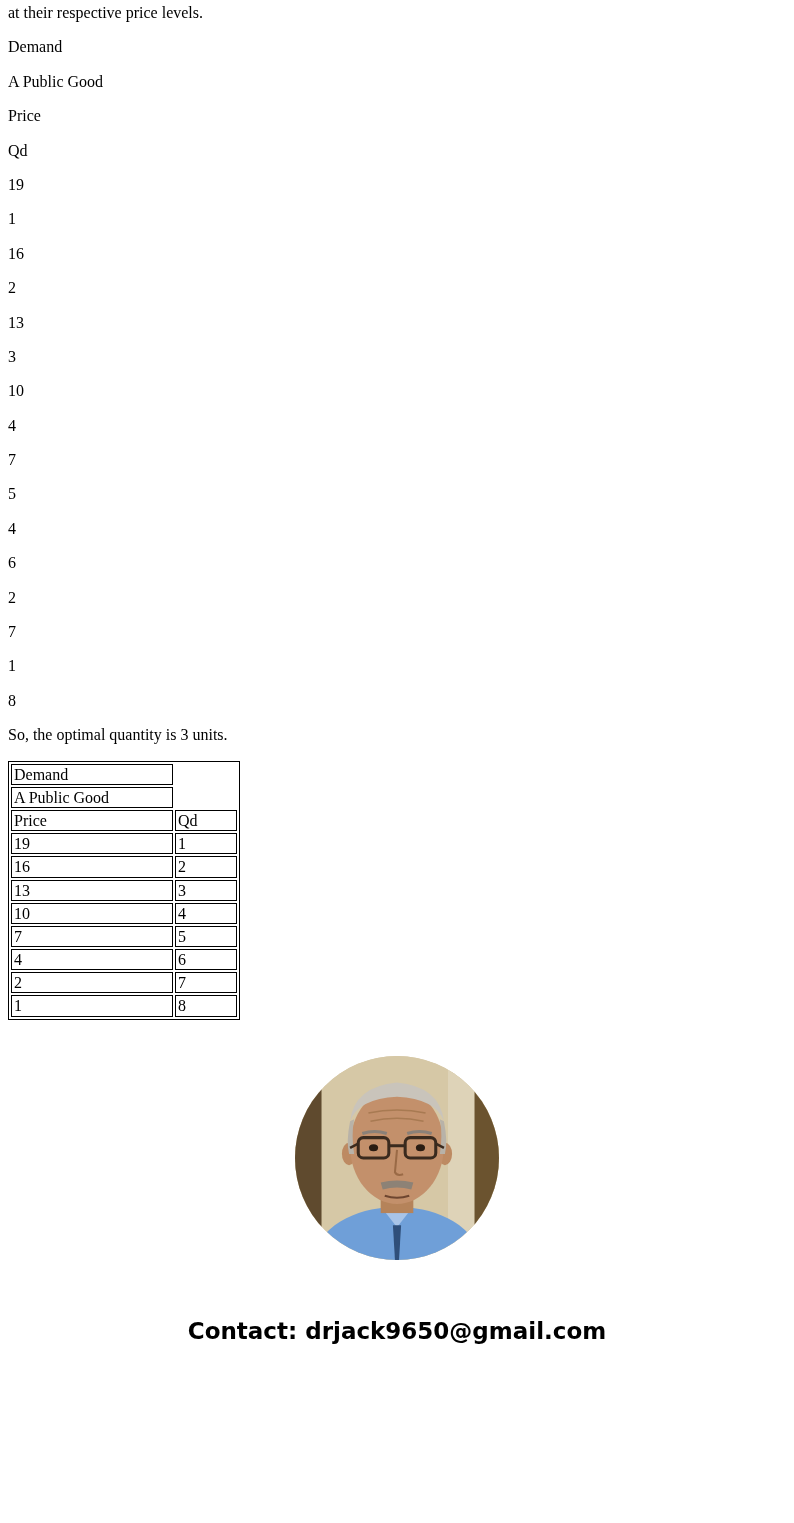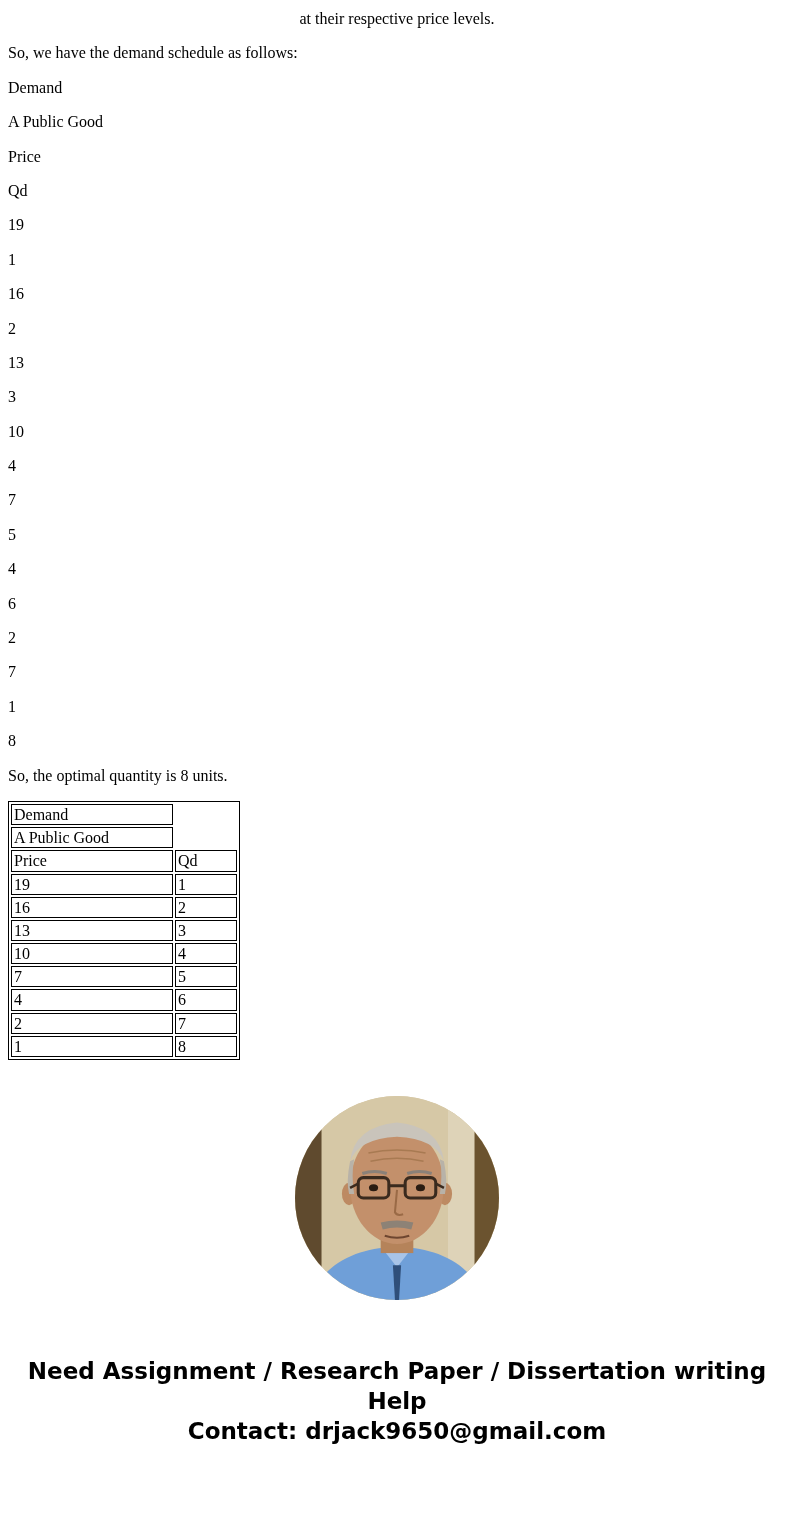--- a/index.html
+++ b/index.html
@@ -14,22 +14,21 @@
     font-size: 16px;
   }
   .page {
     padding: 2px 8px 20px 8px;
   }
   p {
     margin: 16px 0;
     line-height: 1.15;
   }
   p.first {
-    margin-top: 8px;
-    text-align: center;
+    margin-top: 2px;
   }
   
   table.schedule {
     border-collapse: separate;
     border-spacing: 2px;
     border: 1px solid #000;
     empty-cells: hide;
     margin-top: 12px;
   }
   table.schedule td {
@@ -66,21 +65,20 @@
     line-height: 30px;
     color: #000;
   }
 </style>
 </head>
 <body>
 
 <div class="page">
 
   <p class="first">at their respective price levels.</p>
-  <p>So, we have the demand schedule as follows:</p>
 
   <p>Demand</p>
   <p>A Public Good</p>
   <p>Price</p>
   <p>Qd</p>
   <p>19</p>
   <p>1</p>
   <p>16</p>
   <p>2</p>
   <p>13</p>
@@ -89,21 +87,21 @@
   <p>4</p>
   <p>7</p>
   <p>5</p>
   <p>4</p>
   <p>6</p>
   <p>2</p>
   <p>7</p>
   <p>1</p>
   <p>8</p>
 
-  <p>So, the optimal quantity is 8 units.</p>
+  <p>So, the optimal quantity is 3 units.</p>
 
   <table class="schedule">
     <colgroup>
         <col class="c1">
         <col class="c2">
       </colgroup>
     <tbody>
         <tr>
       <td>Demand</td>
       <td></td>
@@ -193,17 +191,16 @@
         <path d="M100 92 L98 114 Q 100 118 106 116" stroke="#9a6a46" stroke-width="2" fill="none"></path>
 
         <path d="M84 124 Q 100 120 116 124 L 114 131 Q 100 127 86 131 Z" fill="#8d8276"></path>
 
         <path d="M88 137 Q 100 141 112 137" stroke="#6e4630" stroke-width="2" fill="none"></path>
       </svg>
     </div>
   </div>
 
   <div class="footer">
-    <div>Need Assignment / Research Paper / Dissertation writing Help</div>
     <div>Contact: drjack9650@gmail.com</div>
   </div>
 
 </div>
 
 </body></html>

